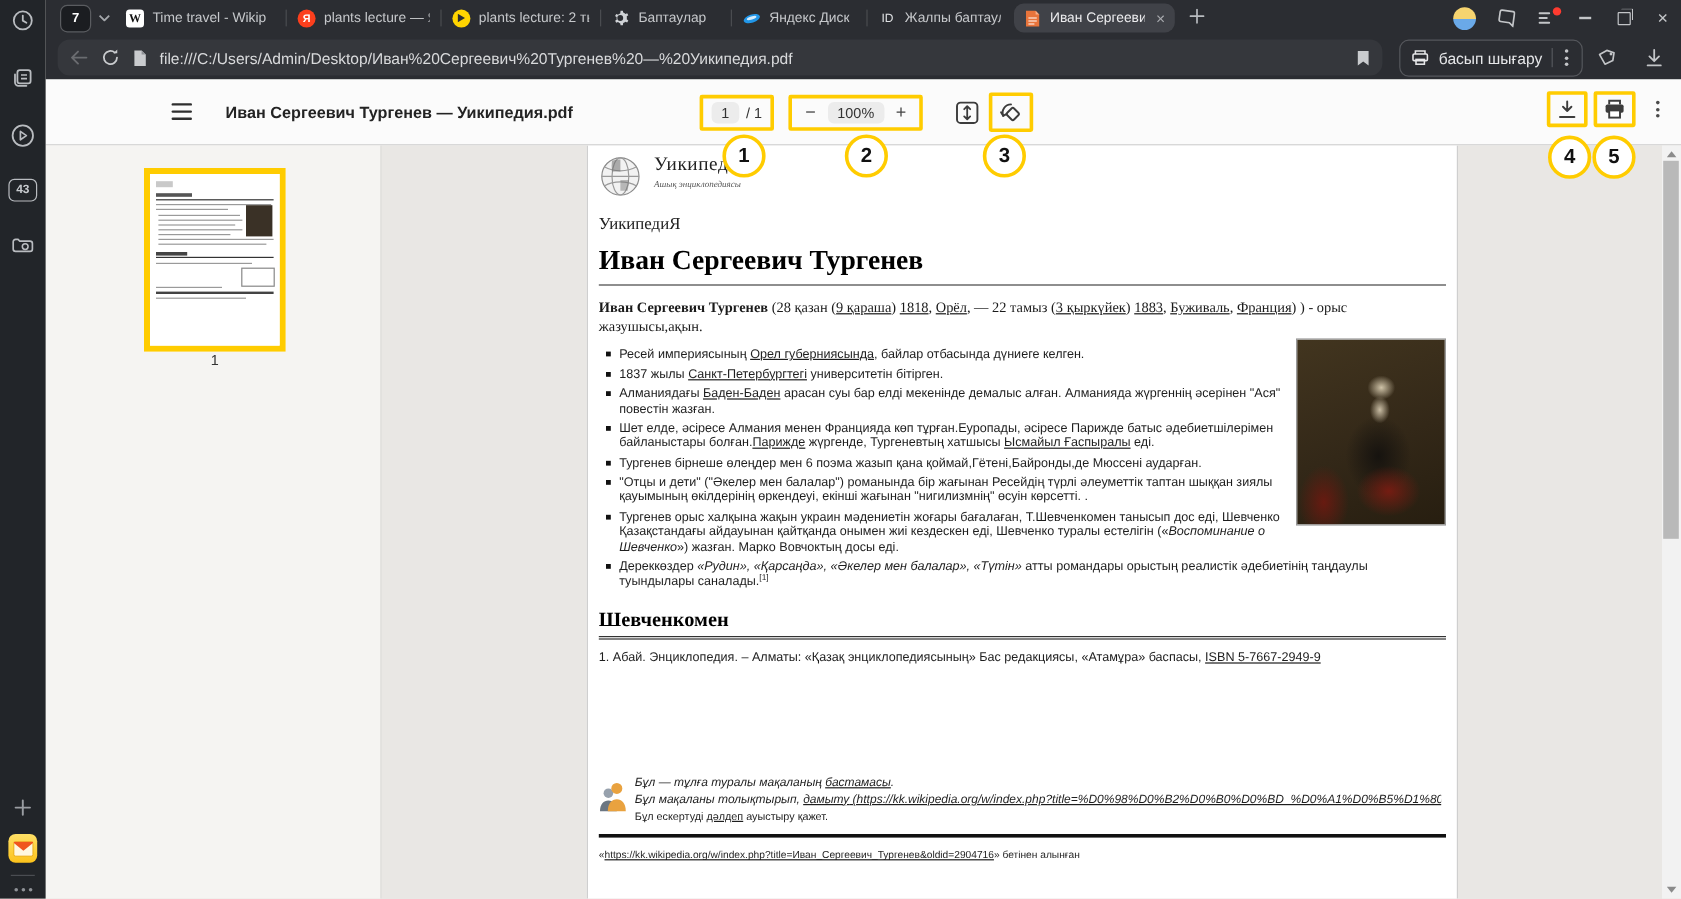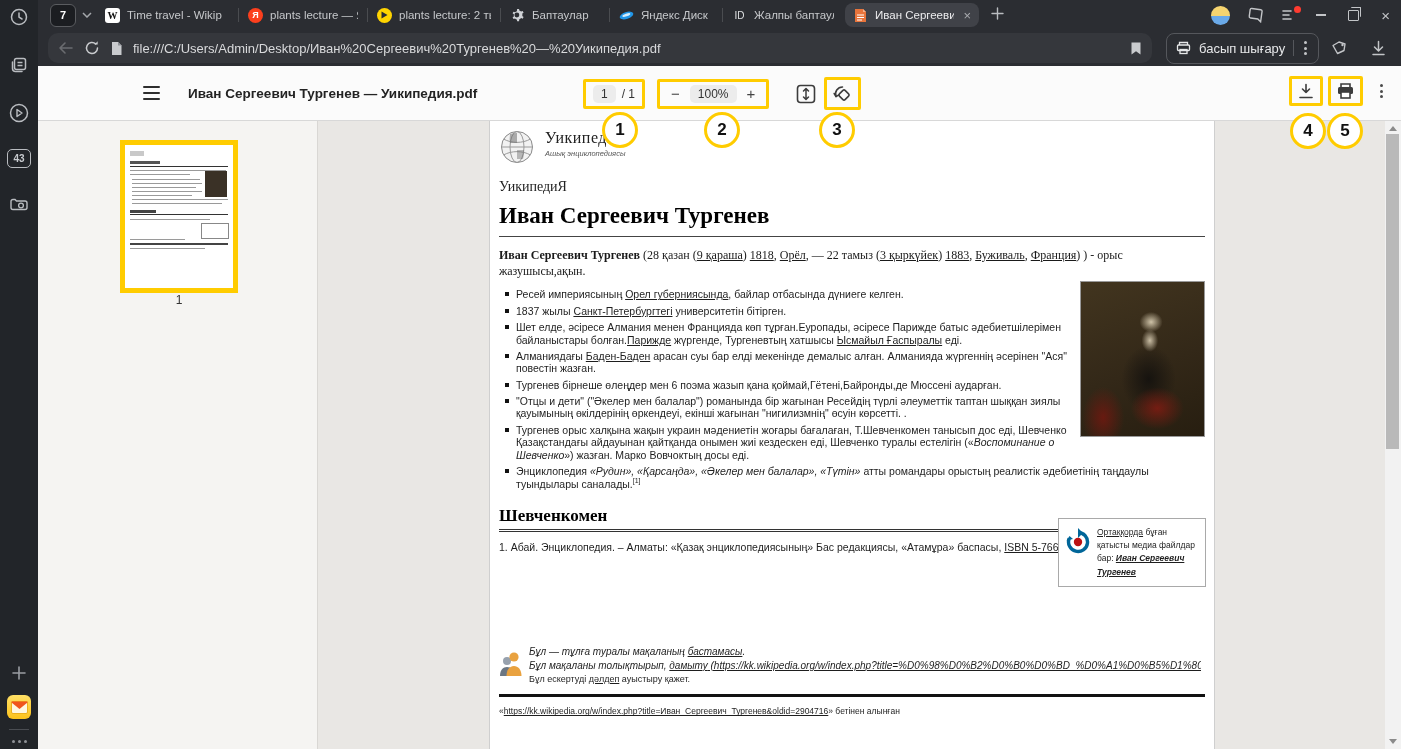--- a/index.html
+++ b/index.html
@@ -101,21 +101,21 @@
   
   .vscroll{position:absolute;right:0;top:0;bottom:0;width:16px;background:#f2f2f2}
   .sarr{position:absolute;left:4px;width:0;height:0;border-left:4px solid transparent;border-right:4px solid transparent}
   .sarr.up{top:5px;border-bottom:5px solid #8b8b8b}
   .sarr.dn{bottom:5px;border-top:5px solid #8b8b8b}
   .sthumb{position:absolute;left:1px;top:13px;width:13px;height:315px;background:#b9b9b9}
 
   
   .wphead{display:flex;gap:10px;align-items:flex-start}
   .wpword{font-family:"Liberation Serif",serif;font-size:16px;color:#222;letter-spacing:.5px}
-  .wptag{font-family:Liberation Sans, sans-serif;font-size:7.5px;color:#555;margin-top:2px}
+  .wptag{font-family:Liberation Serif, serif;font-size:7.5px;color:#555;margin-top:2px}
   .siteline{font-family:"Liberation Serif",serif;font-size:14px;color:#222;margin-top:10px}
   .h1{font-family:"Liberation Serif",serif;font-size:23px;font-weight:bold;color:#000;margin:8px 0 0;
       padding-bottom:7px;border-bottom:1.5px solid #444}
   .intro{font-family:"Liberation Serif",serif;font-size:12px;color:#1a1a1a;line-height:1.35;margin:10px 0 0}
   .portrait{float:right;width:125px;height:156px;margin:2px 0 6px 10px;border:1px solid #999;box-sizing:border-box;
     background:
       radial-gradient(38px 30px at 62% 82%, rgba(120,28,18,.95), rgba(120,28,18,0) 70%),
       radial-gradient(30px 44px at 18% 88%, rgba(110,25,16,.9), rgba(110,25,16,0) 70%),
       radial-gradient(16px 14px at 57% 26%, #cfc3a8, rgba(207,195,168,0) 72%),
       radial-gradient(11px 15px at 56% 38%, #c9bda4, rgba(201,189,164,0) 75%),
@@ -468,43 +468,32 @@
 
       <h1 class="h1">Иван Сергеевич Тургенев</h1>
 
       <p class="intro"><span class="b">Иван Сергеевич Тургенев</span><span> (28 қазан (</span><span class="u">9 қараша</span><span>) </span><span class="u">1818</span><span>, </span><span class="u">Орёл</span><span>, — 22 тамыз (</span><span class="u">3 қыркүйек</span><span>) </span><span class="u">1883</span><span>, </span><span class="u">Буживаль</span><span>, </span><span class="u">Франция</span><span>) ) - орыс жазушысы,ақын.</span></p>
 
       <div class="portrait"></div>
 
       <ul class="bullets">
           <li><span>Ресей империясының </span><span class="u">Орел губерниясында</span><span>, байлар отбасында дүниеге келген.</span></li>
           <li><span>1837 жылы </span><span class="u">Санкт-Петербургтегі</span><span> университетін бітірген.</span></li>
+          <li><span>Алманиядағы </span><span class="u">Баден-Баден</span><span> арасан суы бар елді мекенінде демалыс алған. Алманияда жүргеннің әсерінен "Ася" повестін жазған.</span></li>
           <li><span>Шет елде, әсіресе Алмания менен Францияда көп тұрған.Еуропады, әсіресе Парижде батыс әдебиетшілерімен байланыстары болған.</span><span class="u">Парижде</span><span> жүргенде, Тургеневтың хатшысы </span><span class="u">Ысмайыл Ғаспыралы</span><span> еді.</span></li>
-          <li><span>Алманиядағы </span><span class="u">Баден-Баден</span><span> арасан суы бар елді мекенінде демалыс алған. Алманияда жүргеннің әсерінен "Ася" повестін жазған.</span></li>
           <li><span>Тургенев бірнеше өлеңдер мен 6 поэма жазып қана қоймай,Гётені,Байронды,де Мюссені аударған.</span></li>
           <li><span>"Отцы и дети" ("Әкелер мен балалар") романында бір жағынан Ресейдің түрлі әлеуметтік таптан шыққан зиялы қауымының өкілдерінің өркендеуі, екінші жағынан "нигилизмнің" өсуін көрсетті. .</span></li>
           <li><span>Тургенев орыс халқына жақын украин мәдениетін жоғары бағалаған, Т.Шевченкомен танысып дос еді, Шевченко Қазақстандағы айдауынан қайтқанда онымен жиі кездескен еді, Шевченко туралы естелігін («</span><span class="i">Воспоминание о Шевченко</span><span>») жазған. Марко Вовчоктың досы еді.</span></li>
-          <li><span>Энциклопедия </span><span class="i">«Рудин», «Қарсаңда», «Әкелер мен балалар», «Түтін»</span><span> атты романдары орыстың реалистік әдебиетінің таңдаулы туындылары саналады.</span><sup>[1]</sup></li>
+          <li><span>Дереккөздер </span><span class="i">«Рудин», «Қарсаңда», «Әкелер мен балалар», «Түтін»</span><span> атты романдары орыстың реалистік әдебиетінің таңдаулы туындылары саналады.</span><sup>[1]</sup></li>
         </ul>
 
       <h2 class="h2">Шевченкомен</h2>
 
       <div class="refline"><span>1. Абай. Энциклопедия. – Алматы: «Қазақ энциклопедиясының» Бас редакциясы, «Атамұра» баспасы, </span><span class="u">ISBN 5-7667-2949-9</span></div>
 
-      <div class="commonsbox">
-        <span>
-          <svg width="26" height="28" viewBox="0 0 26 28">
-              <circle cx="13" cy="16" r="4.2" fill="#b11"></circle>
-              <path d="M13 6.5a9.5 9.5 0 1 1-8.8 6" fill="none" stroke="#069" stroke-width="3.4"></path>
-              <path d="M13 2l5 5-5 5z" fill="#069"></path>
-              <path d="M1.5 14.5l3-4.5 3.5 3z" fill="#069"></path>
-            </svg>
-        </span>
-        <span class="commonstext"><span class="u">Ортаққорда</span><span> бұған қатысты медиа файлдар бар: </span><span class="u b i">Иван Сергеевич Тургенев</span></span>
-      </div>
 
       <div class="stub">
         <span>
           <svg width="23" height="27" viewBox="0 0 23 27">
               <circle cx="8" cy="11" r="4" fill="#97a1ad"></circle>
               <path d="M1 26c0-6 3-9 7-9s7 3 7 9z" fill="#6b7682"></path>
               <circle cx="15" cy="7" r="4.6" fill="#e9a23f"></circle>
               <path d="M7.5 26c0-6.5 3.4-10 7.5-10s7.5 3.5 7.5 10z" fill="#e9a23f"></path>
             </svg>
         </span>

